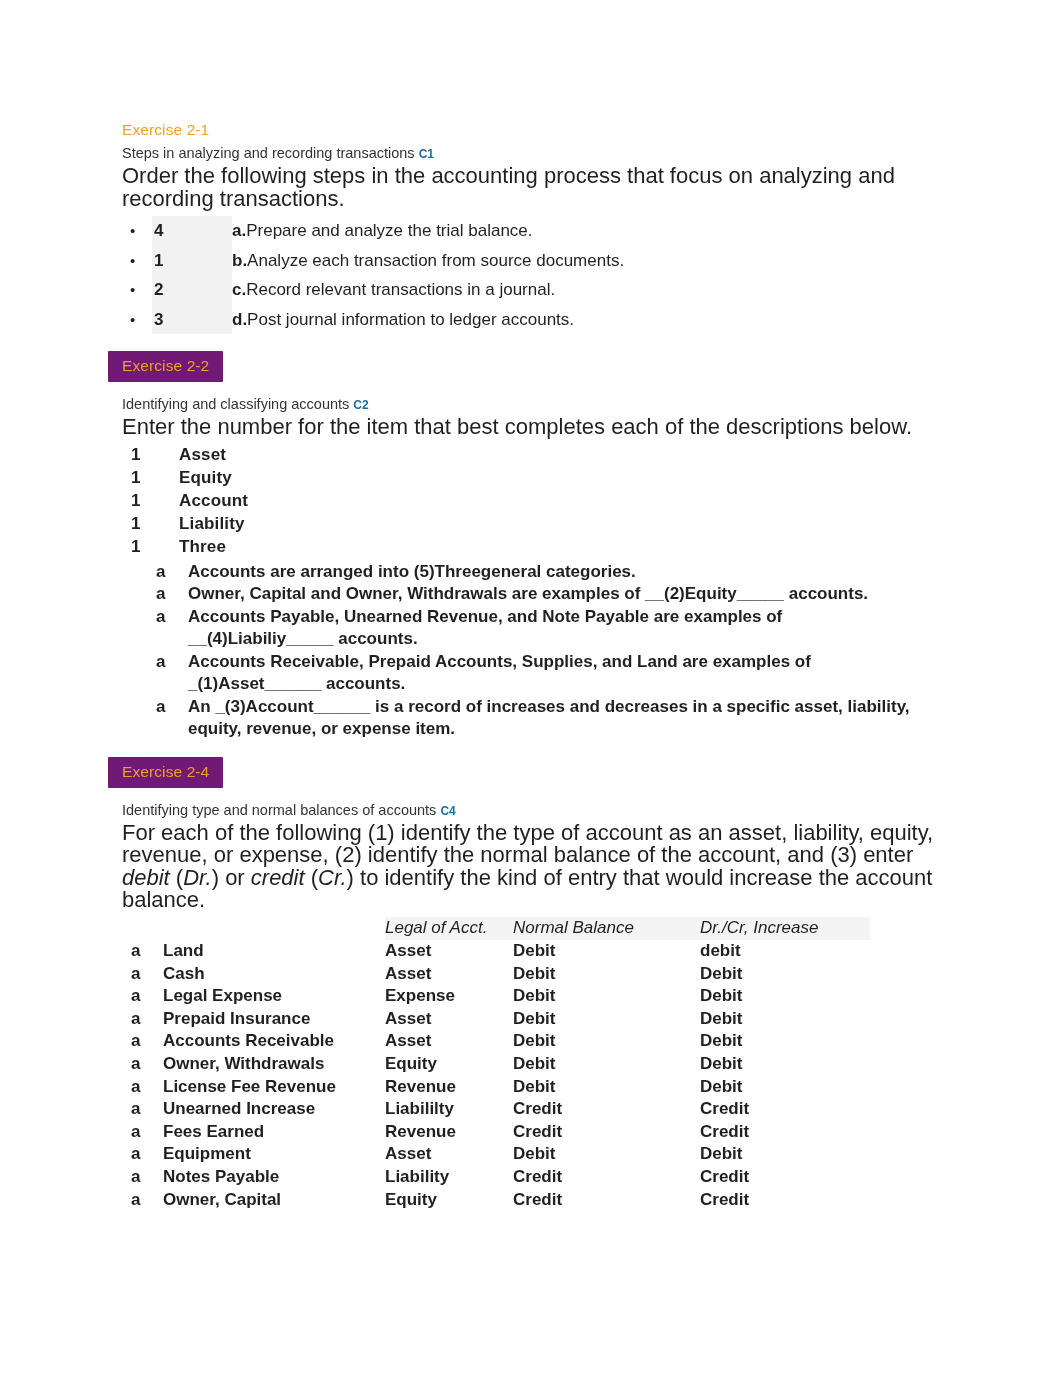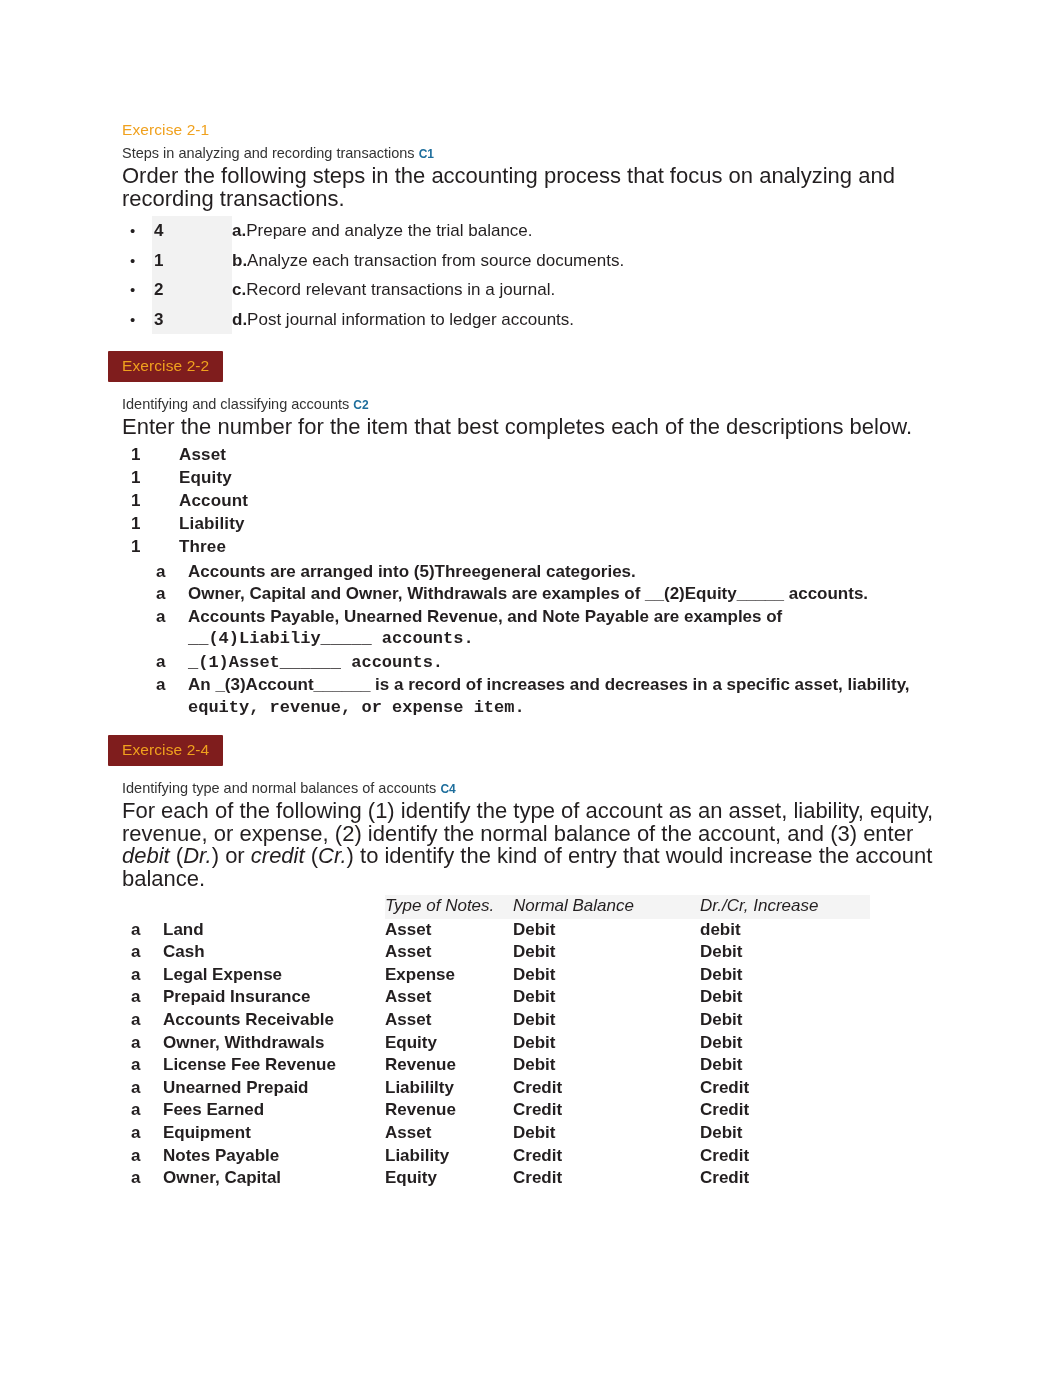--- a/index.html
+++ b/index.html
@@ -27,21 +27,21 @@
   
   .ex-heading {
     color: #f0a11e;
     font-size: 15.5px;
     line-height: 20px;
     display: inline-block;
     margin: 0;
     letter-spacing: 0.1px;
   }
   .ex-heading.highlighted {
-    background: #7f1d1d;
+    background: #701a75;
     padding: 5px 14px 6px 14px;
     margin-left: -14px;
     border-radius: 1px;
   }
   .ex-subheading {
     font-size: 14.5px;
     line-height: 22px;
     color: #333333;
     margin: 2px 0 0 0;
   }
@@ -134,21 +134,20 @@
   .desc-marker {
     flex: 0 0 32px;
     padding-left: 34px;
     font-weight: bold;
   }
   .desc-text {
     max-width: 760px;
   }
   .desc-text .l2 {
     display: block;
-    font-family: Liberation Mono, monospace;
   }
 
   
   .acct-table {
     border-collapse: collapse;
     margin-top: 5px;
     font-size: 17px;
   }
   .acct-table td, .acct-table th {
     padding: 0;
@@ -266,20 +265,21 @@
       <li>
         <span class="desc-marker">a</span>
         <span class="desc-text">
           <span>Accounts Payable, Unearned Revenue, and Note Payable are examples of</span>
           <span class="l2">__(4)Liabiliy_____ accounts.</span>
         </span>
       </li>
       <li>
         <span class="desc-marker">a</span>
         <span class="desc-text">
+          <span>Accounts Receivable, Prepaid Accounts, Supplies, and Land are examples of</span>
           <span class="l2">_(1)Asset______ accounts.</span>
         </span>
       </li>
       <li>
         <span class="desc-marker">a</span>
         <span class="desc-text">
           <span>An _(3)Account______ is a record of increases and decreases in a specific asset, liability,</span>
           <span class="l2">equity, revenue, or expense item.</span>
         </span>
       </li>
@@ -298,21 +298,21 @@
       <span>For each of the following (1) identify the type of account as an asset, liability, equity, revenue, or expense,</span>
       <span>(2) identify the normal balance of the account, and (3) enter </span><em>debit</em><span> (</span><em>Dr.</em><span>) or </span><em>credit</em><span> (</span><em>Cr.</em><span>) to identify the kind of</span>
       <span>entry that would increase the account balance.</span>
     </p>
 
     <table class="acct-table">
       <thead>
         <tr>
           <th class="col-marker blank-head"></th>
           <th class="col-name blank-head"></th>
-          <th class="col-type">Type of Notes.</th>
+          <th class="col-type">Legal of Acct.</th>
           <th class="col-normal">Normal Balance</th>
           <th class="col-drcr">Dr./Cr, Increase</th>
         </tr>
       </thead>
       <tbody>
         <tr>
           <td class="col-marker">a</td>
           <td class="col-name">Land</td>
           <td class="col-type">Asset</td>
           <td class="col-normal">Debit</td>
@@ -355,21 +355,21 @@
         </tr>
         <tr>
           <td class="col-marker">a</td>
           <td class="col-name">License Fee Revenue</td>
           <td class="col-type">Revenue</td>
           <td class="col-normal">Debit</td>
           <td class="col-drcr">Debit</td>
         </tr>
         <tr>
           <td class="col-marker">a</td>
-          <td class="col-name">Unearned Prepaid</td>
+          <td class="col-name">Unearned Increase</td>
           <td class="col-type">Liabililty</td>
           <td class="col-normal">Credit</td>
           <td class="col-drcr">Credit</td>
         </tr>
         <tr>
           <td class="col-marker">a</td>
           <td class="col-name">Fees Earned</td>
           <td class="col-type">Revenue</td>
           <td class="col-normal">Credit</td>
           <td class="col-drcr">Credit</td>

